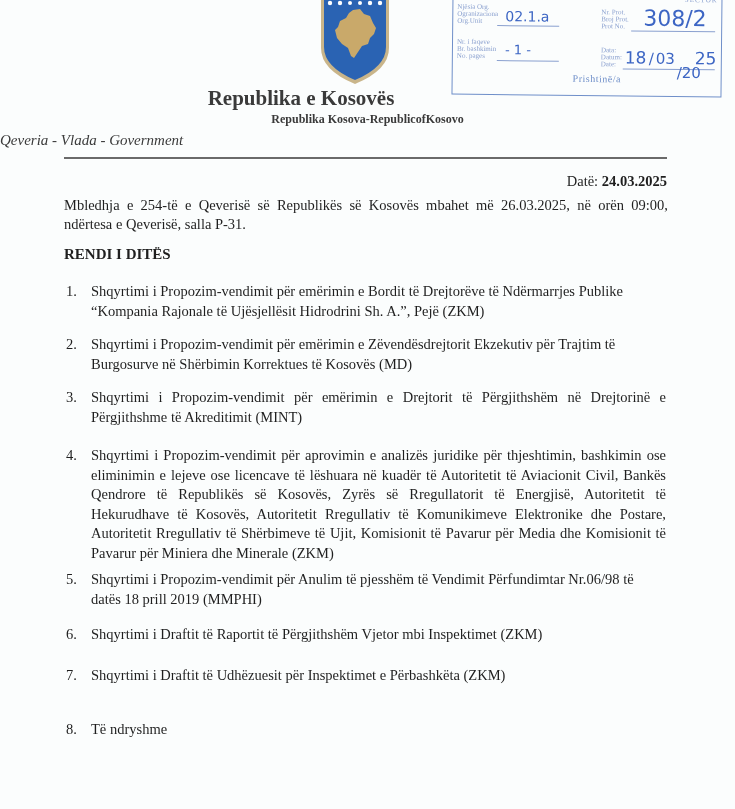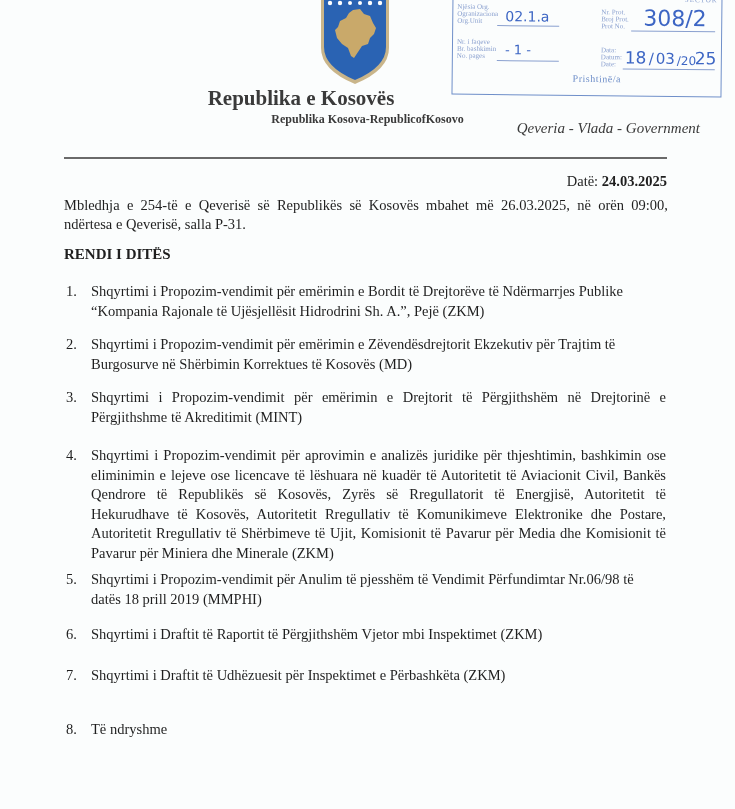--- a/index.html
+++ b/index.html
@@ -23,21 +23,21 @@
     }
     .stamp .sm { font-size: 7px; line-height: 7px; color: #8aa0cf; position: absolute; }
     .stamp .hand { position: absolute; color: #3d66c4; font-family: "DejaVu Sans", sans-serif; }
     .stamp .uline { position: absolute; border-bottom: 1px solid #8aa0cf; }
     .stamp .city { position: absolute; left: 120px; top: 78px; font-size: 10px; color: #6f8fc9; letter-spacing: 0.5px; }
     .stamp .corner { position: absolute; right: 4px; top: 0px; font-size: 7px; color: #8aa0cf; letter-spacing: 1px; }
 
     
     .h1 { position: absolute; left: 0; width: 602px; top: 86px; text-align: center; font-weight: bold; font-size: 21px; color: #3a3a3a; }
     .h2 { position: absolute; left: 0; width: 735px; top: 112px; text-align: center; font-weight: bold; font-size: 12px; color: #3a3a3a; }
-    .h3 { position: absolute; left: 0; width: 700px; top: 120px; text-align: right; font-style: italic; font-size: 15px; color: #3a3a3a; }
+    .h3 { position: absolute; left: 0; width: 700px; top: 132px; text-align: left; font-style: italic; font-size: 15px; color: #3a3a3a; }
     .rule { position: absolute; left: 64px; width: 603px; top: 157px; height: 2px; background: #6a6a6a; }
 
     .date { position: absolute; right: 68px; top: 173px; font-size: 14.5px; }
     .date b { font-weight: bold; }
 
     .intro { position: absolute; left: 64px; width: 604px; top: 196px; font-size: 14.5px; line-height: 19px; text-align: justify; }
     .section { position: absolute; left: 64px; top: 246px; font-size: 15px; font-weight: bold; }
 
     .item { position: absolute; left: 66px; width: 600px; font-size: 14.5px; line-height: 19.5px; }
     .item .num { position: absolute; left: 0; top: 0; }
@@ -84,21 +84,21 @@
     <span class="uline" style="left:178px;top:35px;width:84px"></span>
     <span class="hand" style="left:190px;top:10px;font-size:22px">308/2</span>
 
     <span class="sm" style="left:148px;top:52px">Data:</span>
     <span class="sm" style="left:148px;top:59px">Datum:</span>
     <span class="sm" style="left:148px;top:66px">Date:</span>
     <span class="uline" style="left:170px;top:73px;width:92px"></span>
     <span class="hand" style="left:172px;top:52px;font-size:17px">18</span>
     <span class="hand" style="left:196px;top:54px;font-size:15px">/</span>
     <span class="hand" style="left:203px;top:54px;font-size:15px">03</span>
-    <span class="hand" style="left:224px;top:58px;font-size:12px">/20</span>
+    <span class="hand" style="left:224px;top:68px;font-size:15px">/20</span>
     <span class="hand" style="left:242px;top:52px;font-size:17px">25</span>
 
     <span class="city">Prishtinë/a</span>
   </div>
 
   <div class="h1">Republika e Kosovës</div>
   <div class="h2">Republika Kosova-RepublicofKosovo</div>
   <div class="h3">Qeveria - Vlada - Government</div>
   <div class="rule"></div>
 

